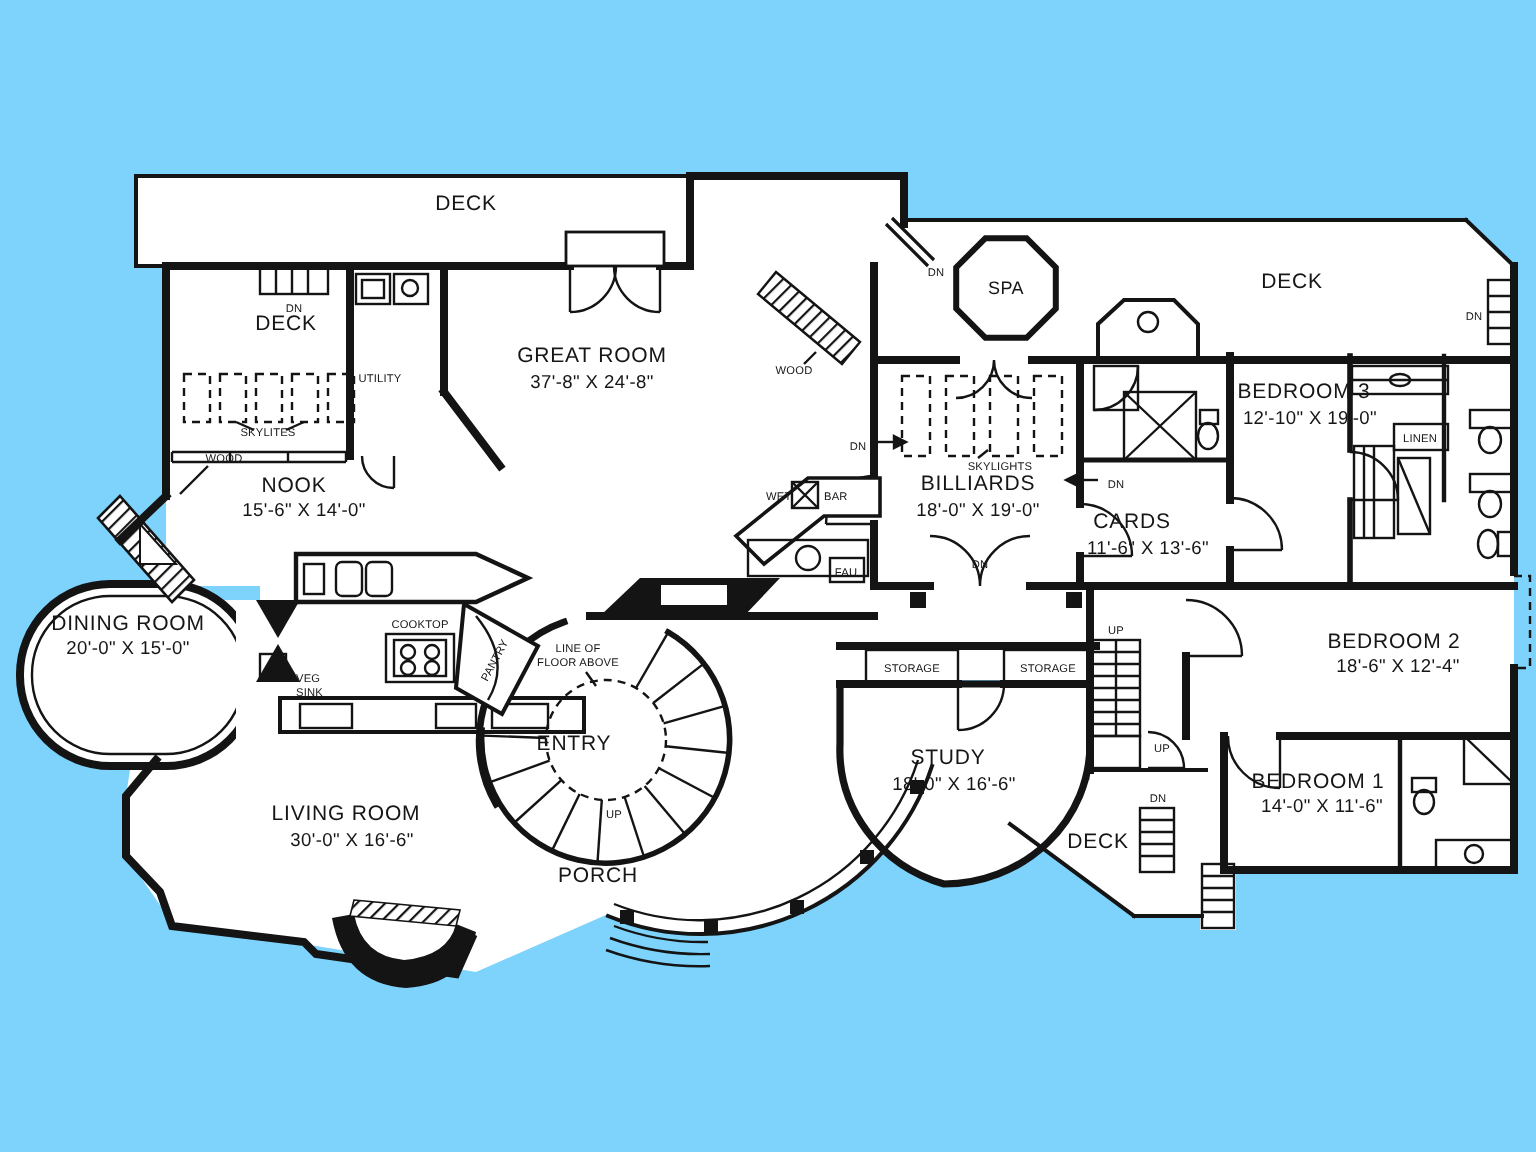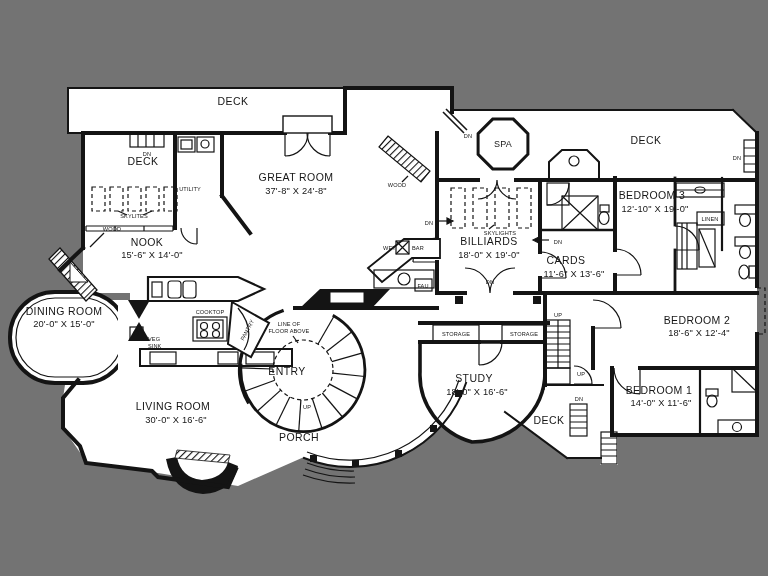--- a/index.html
+++ b/index.html
@@ -1,16 +1,16 @@
 <!DOCTYPE html>
 <html><head>
 <meta charset="utf-8">
 <style>
   html,body{margin:0;padding:0;}
-  .stage{width:768px;height:576px;background:#737373;position:relative;overflow:hidden;}
+  .stage{width:768px;height:576px;background:#7dd3fc;position:relative;overflow:hidden;}
   svg{display:block;}
   text{font-family:"Liberation Sans",sans-serif;fill:#161616;}
   .room{font-size:10.5px;letter-spacing:.4px;}
   .dims{font-size:9.3px;letter-spacing:.2px;}
   .mid{font-size:7px;letter-spacing:.2px;}
   .tiny{font-size:5.6px;letter-spacing:.1px;}
   .anch{text-anchor:middle;}
   .w4{stroke:#141414;stroke-width:4;fill:none;stroke-linecap:square;}
   .w3{stroke:#141414;stroke-width:2.8;fill:none;stroke-linecap:square;}
   .w2{stroke:#141414;stroke-width:2;fill:none;stroke-linecap:square;}

